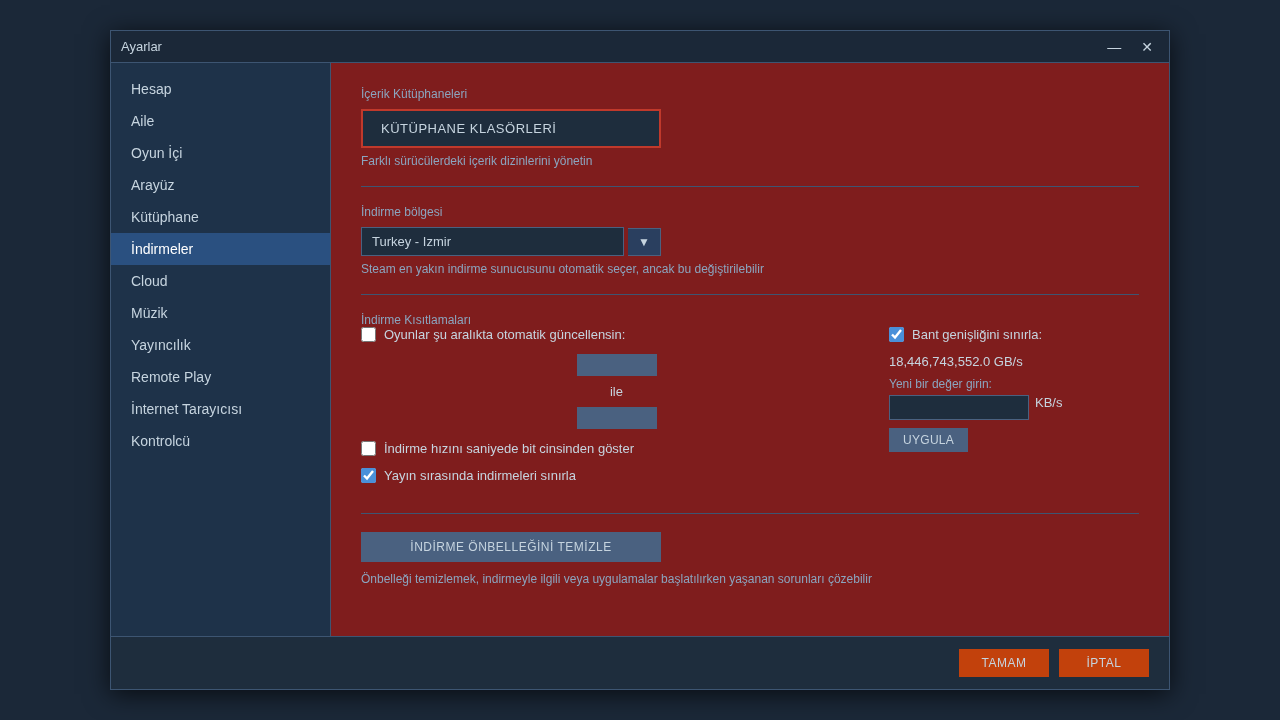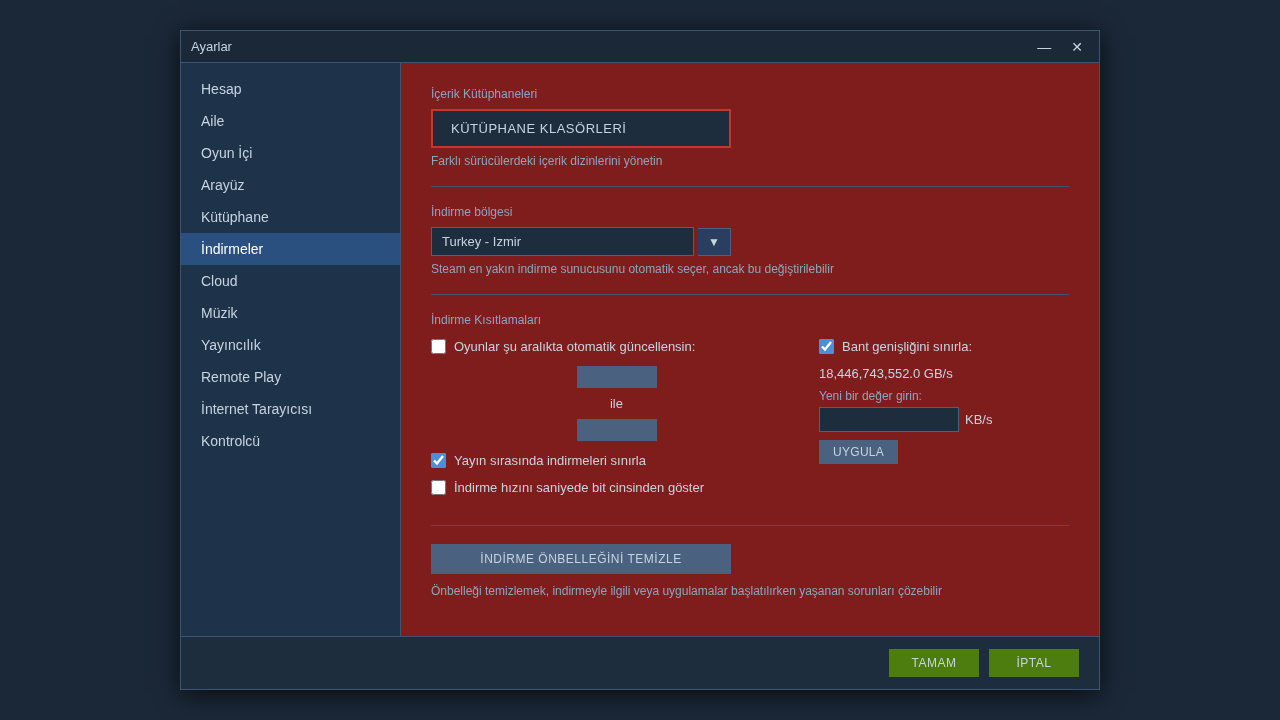--- a/index.html
+++ b/index.html
@@ -10,21 +10,21 @@
       justify-content: center;
       width: 1280px;
       height: 720px;
       font-family: Arial, sans-serif;
       font-size: 13px;
       color: #c6d4df;
     }
     .dialog {
       background: #2a3f5f;
       border: 1px solid #3d5572;
-      width: 920px;
+      width: 1060px;
       min-height: 660px;
       display: flex;
       flex-direction: column;
       box-shadow: 0 4px 24px rgba(0,0,0,0.7);
     }
     .dialog-titlebar {
       background: #1b2838;
       display: flex;
       align-items: center;
       justify-content: space-between;
@@ -138,21 +138,20 @@
       font-size: 12px;
     }
     .region-note {
       color: #8ba5bf;
       font-size: 12px;
       margin-top: 6px;
     }
     .restrictions-label {
       color: #8ba5bf;
       font-size: 12px;
-      margin-bottom: 12px;
       margin-top: 4px;
     }
     .restrictions-grid {
       display: flex;
       gap: 40px;
     }
     .restrictions-left {
       flex: 1;
     }
     .restrictions-right {
@@ -199,21 +198,20 @@
       font-size: 13px;
       margin-bottom: 8px;
     }
     .new-value-label {
       color: #8ba5bf;
       font-size: 12px;
       margin-bottom: 4px;
     }
     .new-value-row {
       display: flex;
-      align-items: center;
       gap: 6px;
       margin-bottom: 8px;
     }
     .new-value-input {
       background: #1e2d3d;
       border: 1px solid #4a6180;
       color: #c6d4df;
       padding: 4px 8px;
       font-size: 13px;
       width: 140px;
@@ -250,21 +248,21 @@
     }
     .dialog-footer {
       display: flex;
       justify-content: flex-end;
       gap: 10px;
       padding: 12px 20px;
       background: #1e2d3d;
       border-top: 1px solid #3d5572;
     }
     .footer-btn {
-      background: #4d7c0f;
+      background: #c2410c;
       border: none;
       color: #c6d4df;
       padding: 7px 22px;
       font-size: 12px;
       letter-spacing: 0.5px;
       cursor: pointer;
       min-width: 90px;
     }
   </style>
 </head>
@@ -327,27 +325,27 @@
           </div>
 
           <div class="time-range">
             <input type="text" class="time-input" style="">
             <span class="time-between">ile</span>
             <input type="text" class="time-input" style="">
           </div>
 
 
           <div class="checkbox-row">
+            <input type="checkbox" style="">
+            <span class="checkbox-label">İndirme hızını saniyede bit cinsinden göster</span>
+          </div>
+
+          <div class="checkbox-row">
             <input type="checkbox" checked="" style="">
             <span class="checkbox-label">Yayın sırasında indirmeleri sınırla</span>
-          </div>
-
-          <div class="checkbox-row">
-            <input type="checkbox" style="">
-            <span class="checkbox-label">İndirme hızını saniyede bit cinsinden göster</span>
           </div>
         </div>
         <div class="restrictions-right">
           
           <div class="checkbox-row">
             <input type="checkbox" checked="" style="">
             <span class="checkbox-label">Bant genişliğini sınırla:</span>
           </div>
           <div class="bandwidth-info">18,446,743,552.0 GB/s</div>
           <div class="new-value-label">Yeni bir değer girin:</div>

